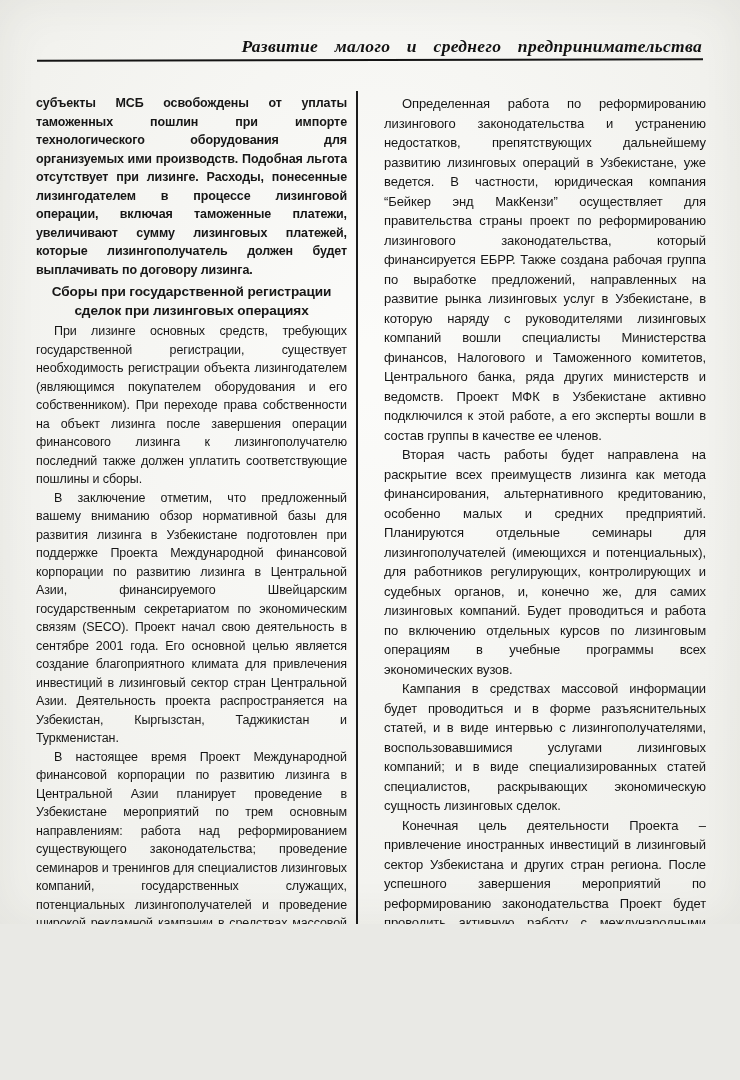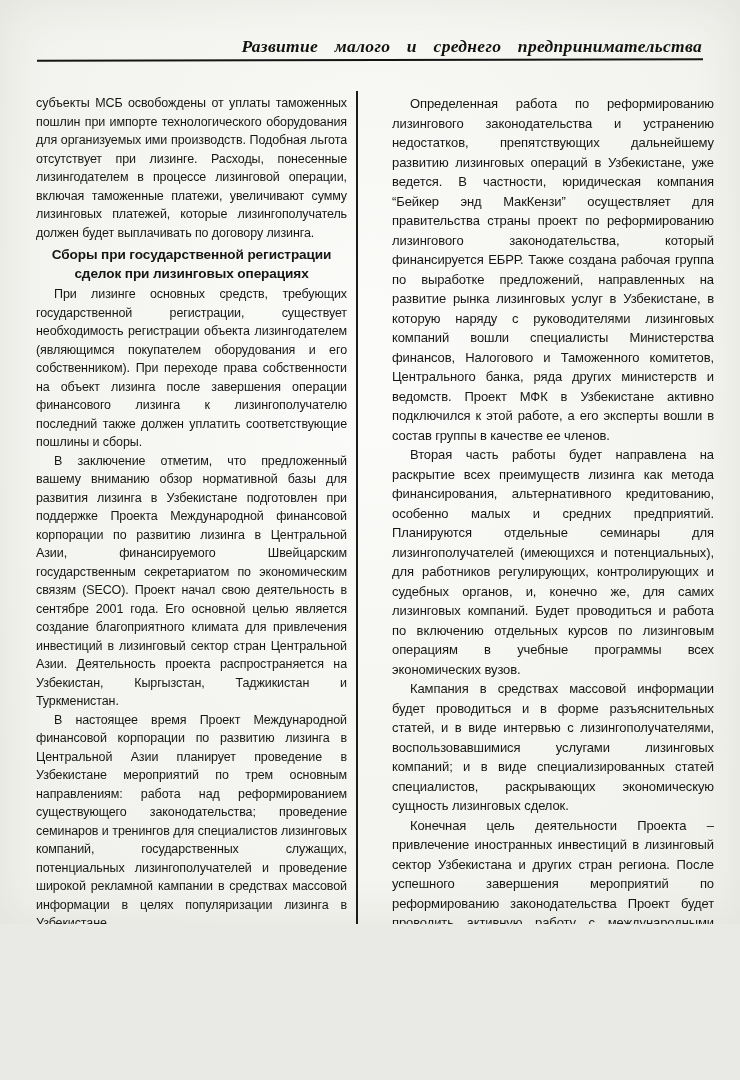--- a/index.html
+++ b/index.html
@@ -59,27 +59,26 @@
     line-height: 18.5px;
     letter-spacing: -0.1px;
   }
   .col-right {
     left: 384px;
     width: 322px;
     height: 938px;
     font-size: 13px;
     line-height: 19.5px;
     letter-spacing: -0.1px;
-    margin-left: 8px;
   }
   .para {
     margin: 0;
     text-indent: 18px;
   }
-  .para.noindent { text-indent: 0; }
+  .para.noindent { text-indent: 0; font-weight: bold; }
 
   .section-heading {
     margin: 3px 0 2px 0;
     font-size: 13.6px;
     line-height: 19px;
     font-weight: bold;
     text-align: center;
     text-indent: 0;
   }
 

